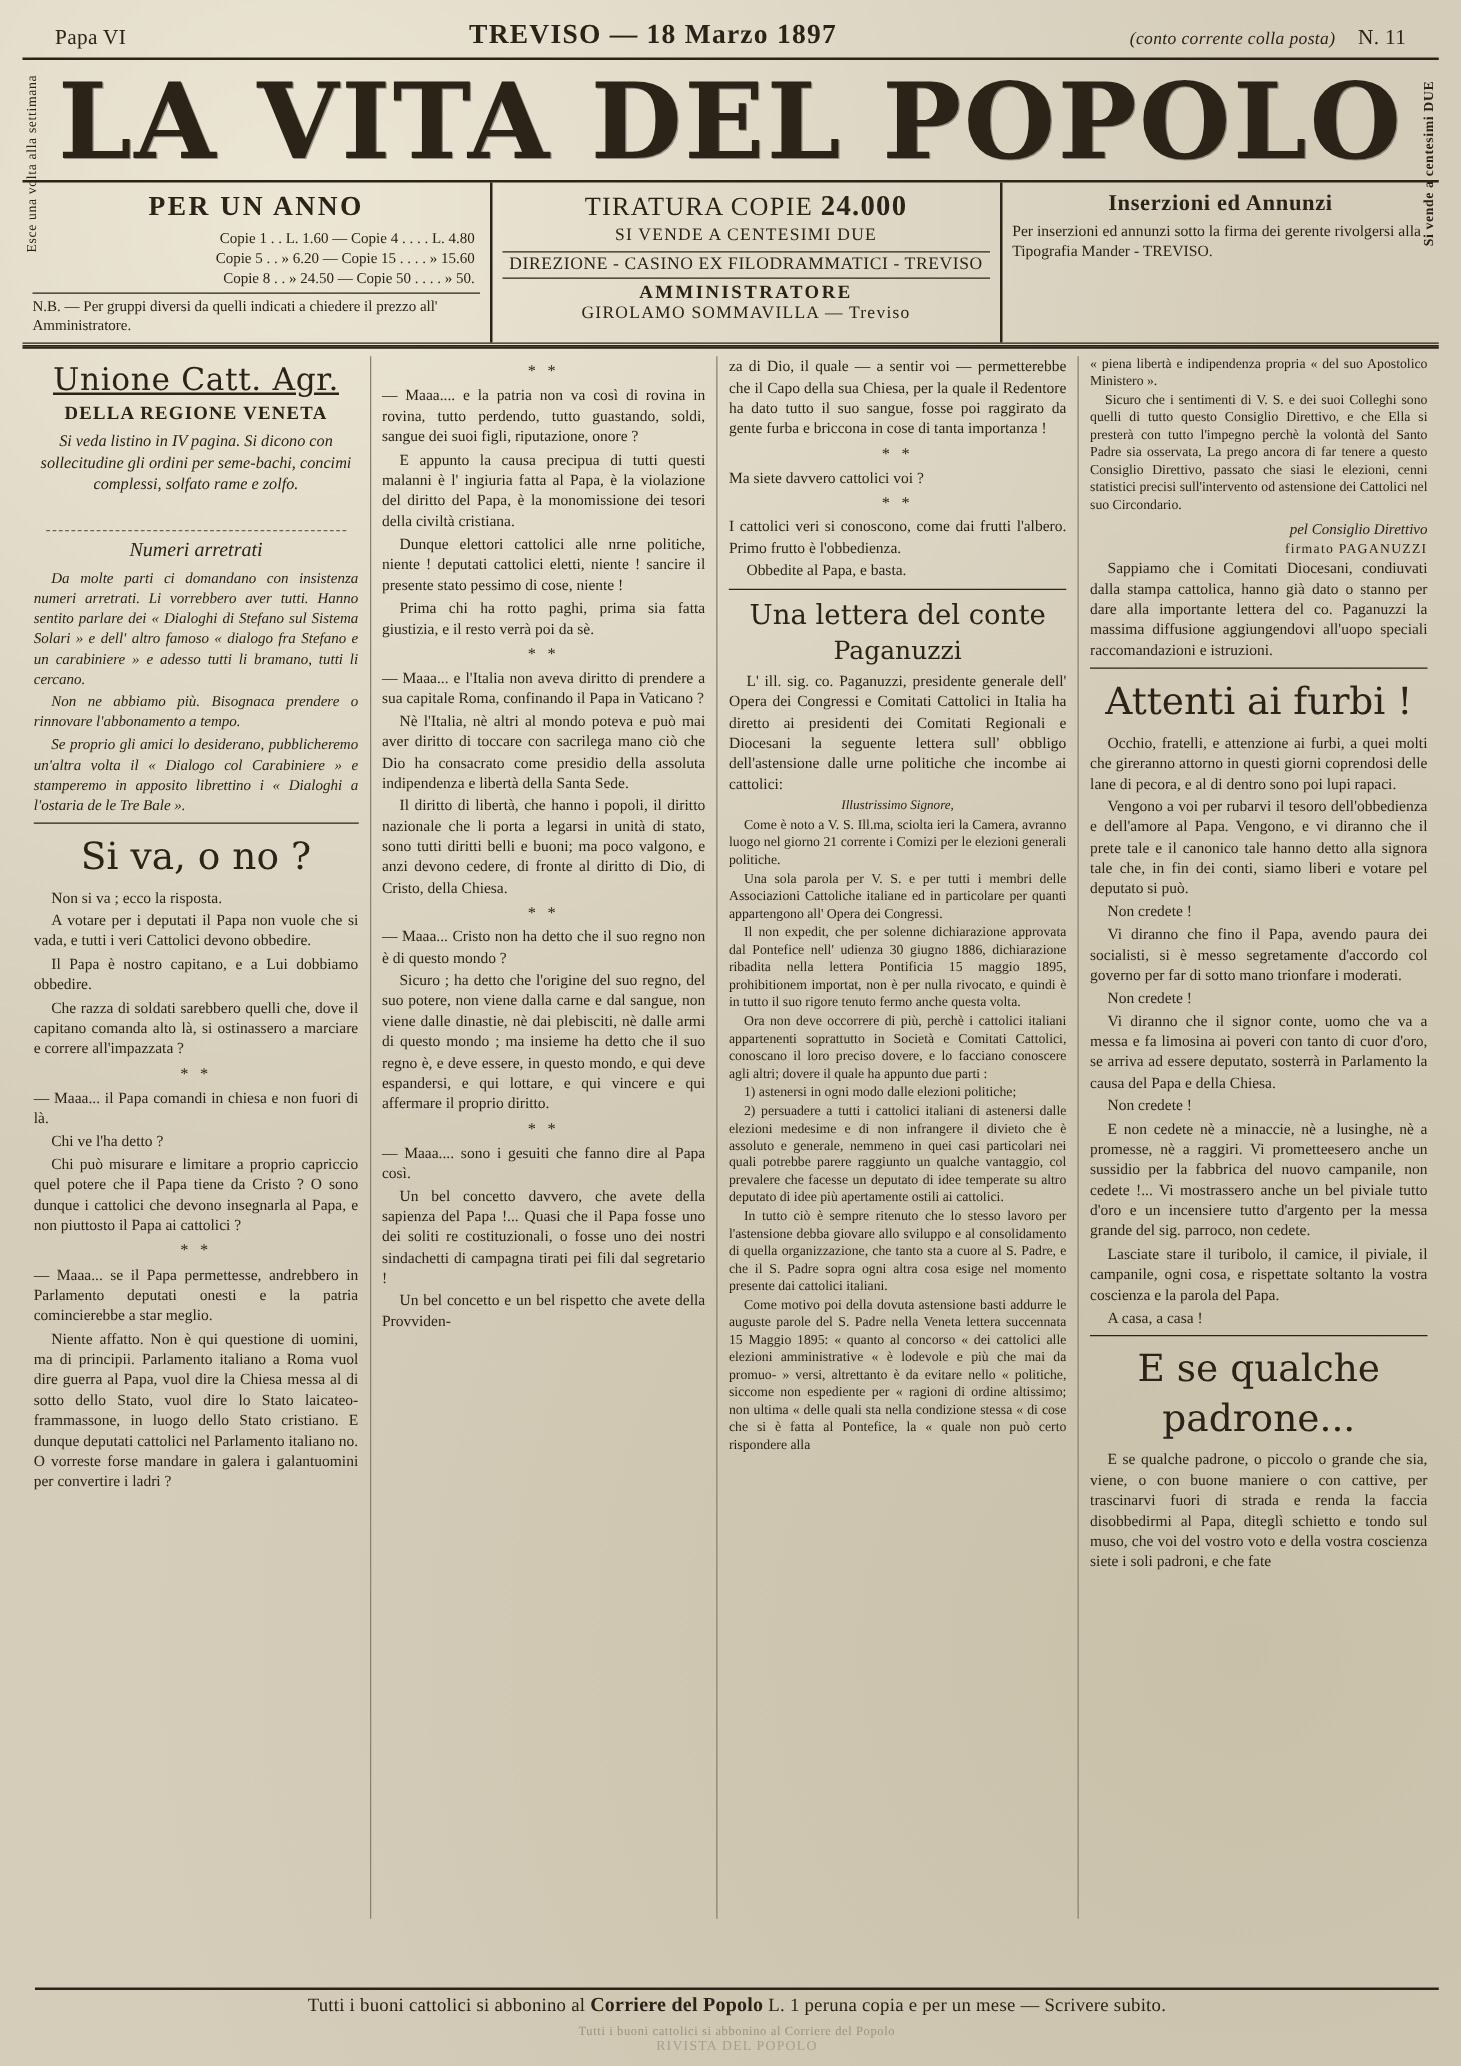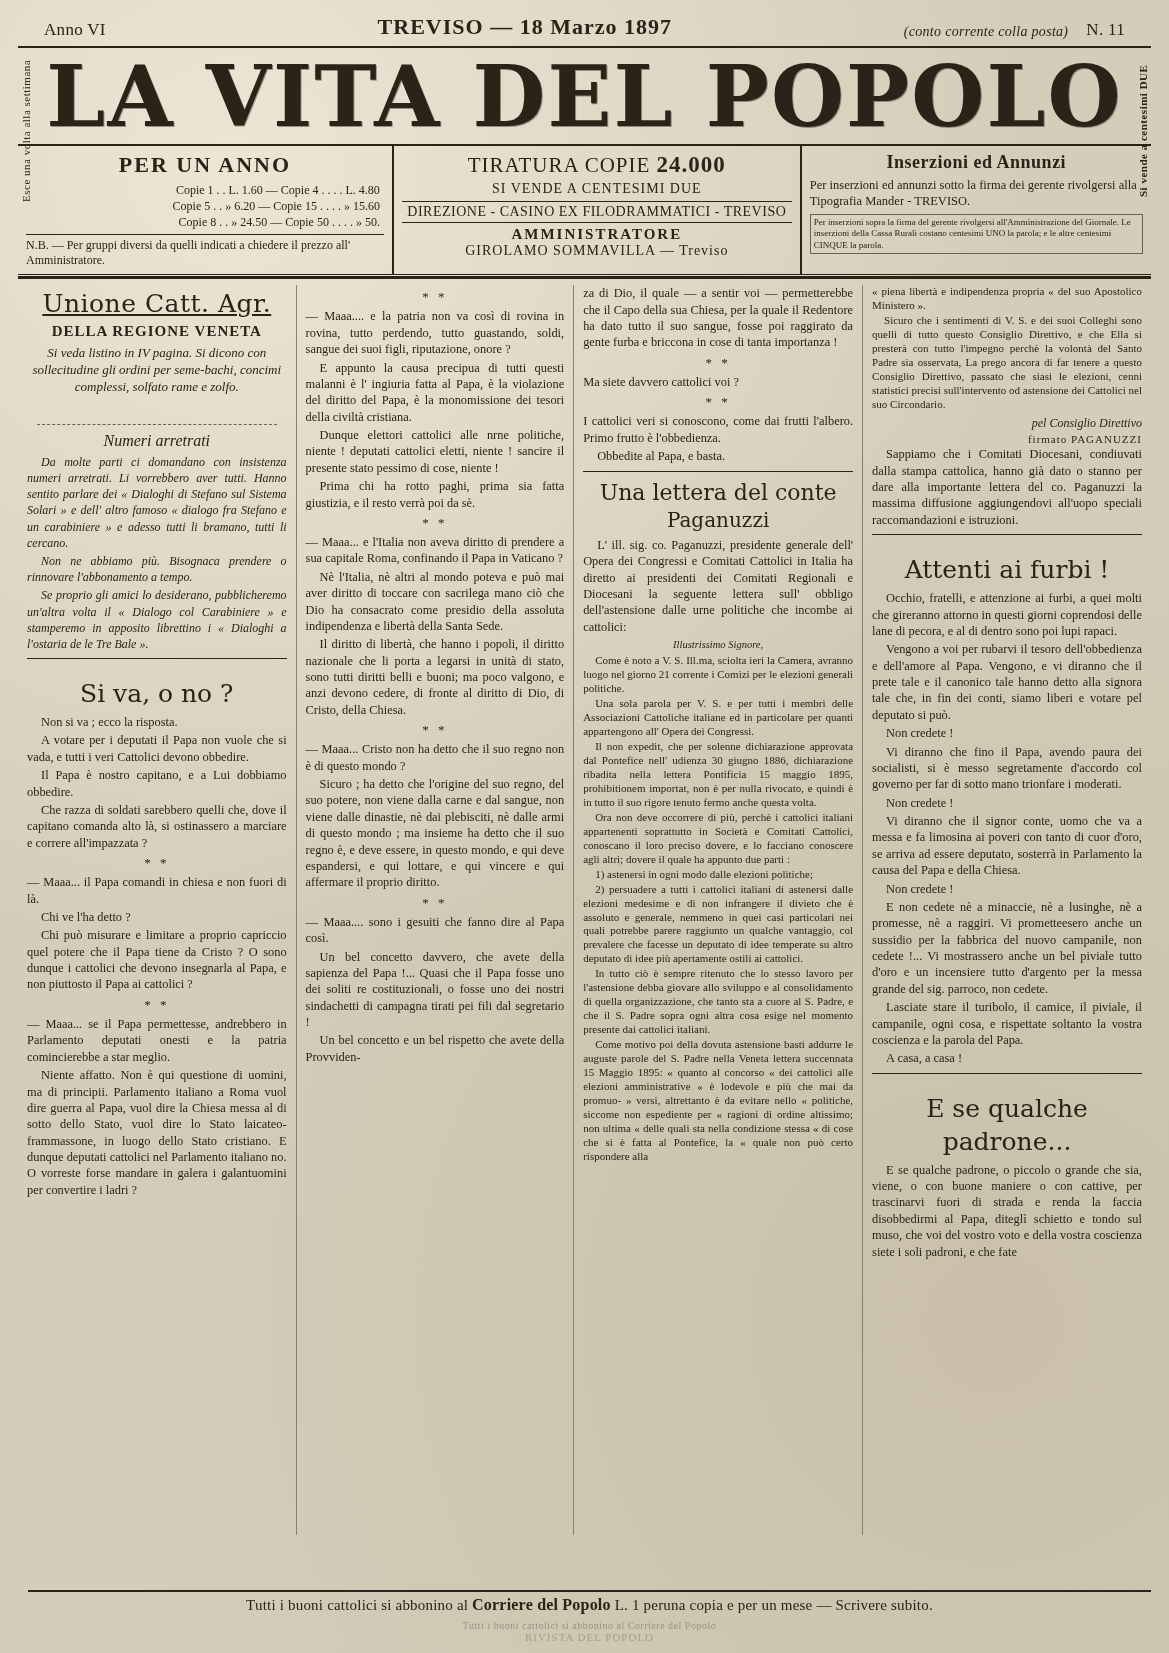--- a/index.html
+++ b/index.html
@@ -217,26 +217,26 @@
     font-style: italic;
   }
   .italpara { font-style: italic; font-size: 12px; line-height: 1.35; }
   .dots {
     text-align: center;
     font-size: 13px;
     letter-spacing: 3px;
     margin: 3px 0;
   }
   h1.head2 {
-    font-size: 25px;
+    font-size: 30px;
     text-align: center;
     font-weight: normal;
     margin: 6px 0 4px 0;
     border-top: 1px solid #2b2218;
-    padding-top: 18px;
+    padding-top: 7px;
     font-family: "DejaVu Serif", serif;
   }
   h1.headc {
     font-size: 22px;
     text-align: center;
     font-weight: normal;
     margin: 6px 0 0 0;
     border-top: 1px solid #2b2218;
     padding-top: 6px;
     font-family: "DejaVu Serif", serif;
@@ -294,21 +294,21 @@
     color: #a79d8d;
     letter-spacing: 1px;
   }
 </style>
 </head>
 <body>
 
 <div class="page">
 
   <div class="top-line">
-    <span class="anno">Anno VI</span>
+    <span class="anno">Papa VI</span>
     <span class="place">TREVISO — 18 Marzo 1897</span>
     <span class="conto">(conto corrente colla posta)</span>
     <span class="num">N. 11</span>
   </div>
 
   <div class="masthead">
     <div class="side-note side-left">Esce una volta alla settimana</div>
     <div class="side-note side-right">Si vende a centesimi DUE</div>
     <div class="title">LA VITA DEL POPOLO</div>
 
@@ -330,21 +330,20 @@
         </div>
         <div class="sells">SI VENDE A CENTESIMI DUE</div>
         <div class="direzione">DIREZIONE - CASINO EX FILODRAMMATICI - TREVISO</div>
         <div class="ammin">AMMINISTRATORE</div>
         <div class="ammin-name">GIROLAMO SOMMAVILLA — Treviso</div>
       </div>
 
       <div class="mb mb3">
         <div class="ins-title">Inserzioni ed Annunzi</div>
         <div class="ins-body">Per inserzioni ed annunzi sotto la firma dei gerente rivolgersi alla Tipografia Mander - TREVISO.</div>
-        <div class="ins-small">Per inserzioni sopra la firma del gerente rivolgersi all'Amministrazione del Giornale. Le inserzioni della Cassa Rurali costano centesimi UNO la parola; e le altre centesimi CINQUE la parola.</div>
       </div>
     </div>
   </div>
 
   <div class="body-cols">
 
     <div class="col c1">
       <h1 class="head">Unione Catt. Agr.</h1>
       <h2 class="subhead">DELLA REGIONE VENETA</h2>
       <div class="italic-note">Si veda listino in IV pagina. Si dicono con sollecitudine gli ordini per seme-bachi, concimi complessi, solfato rame e zolfo.</div>

